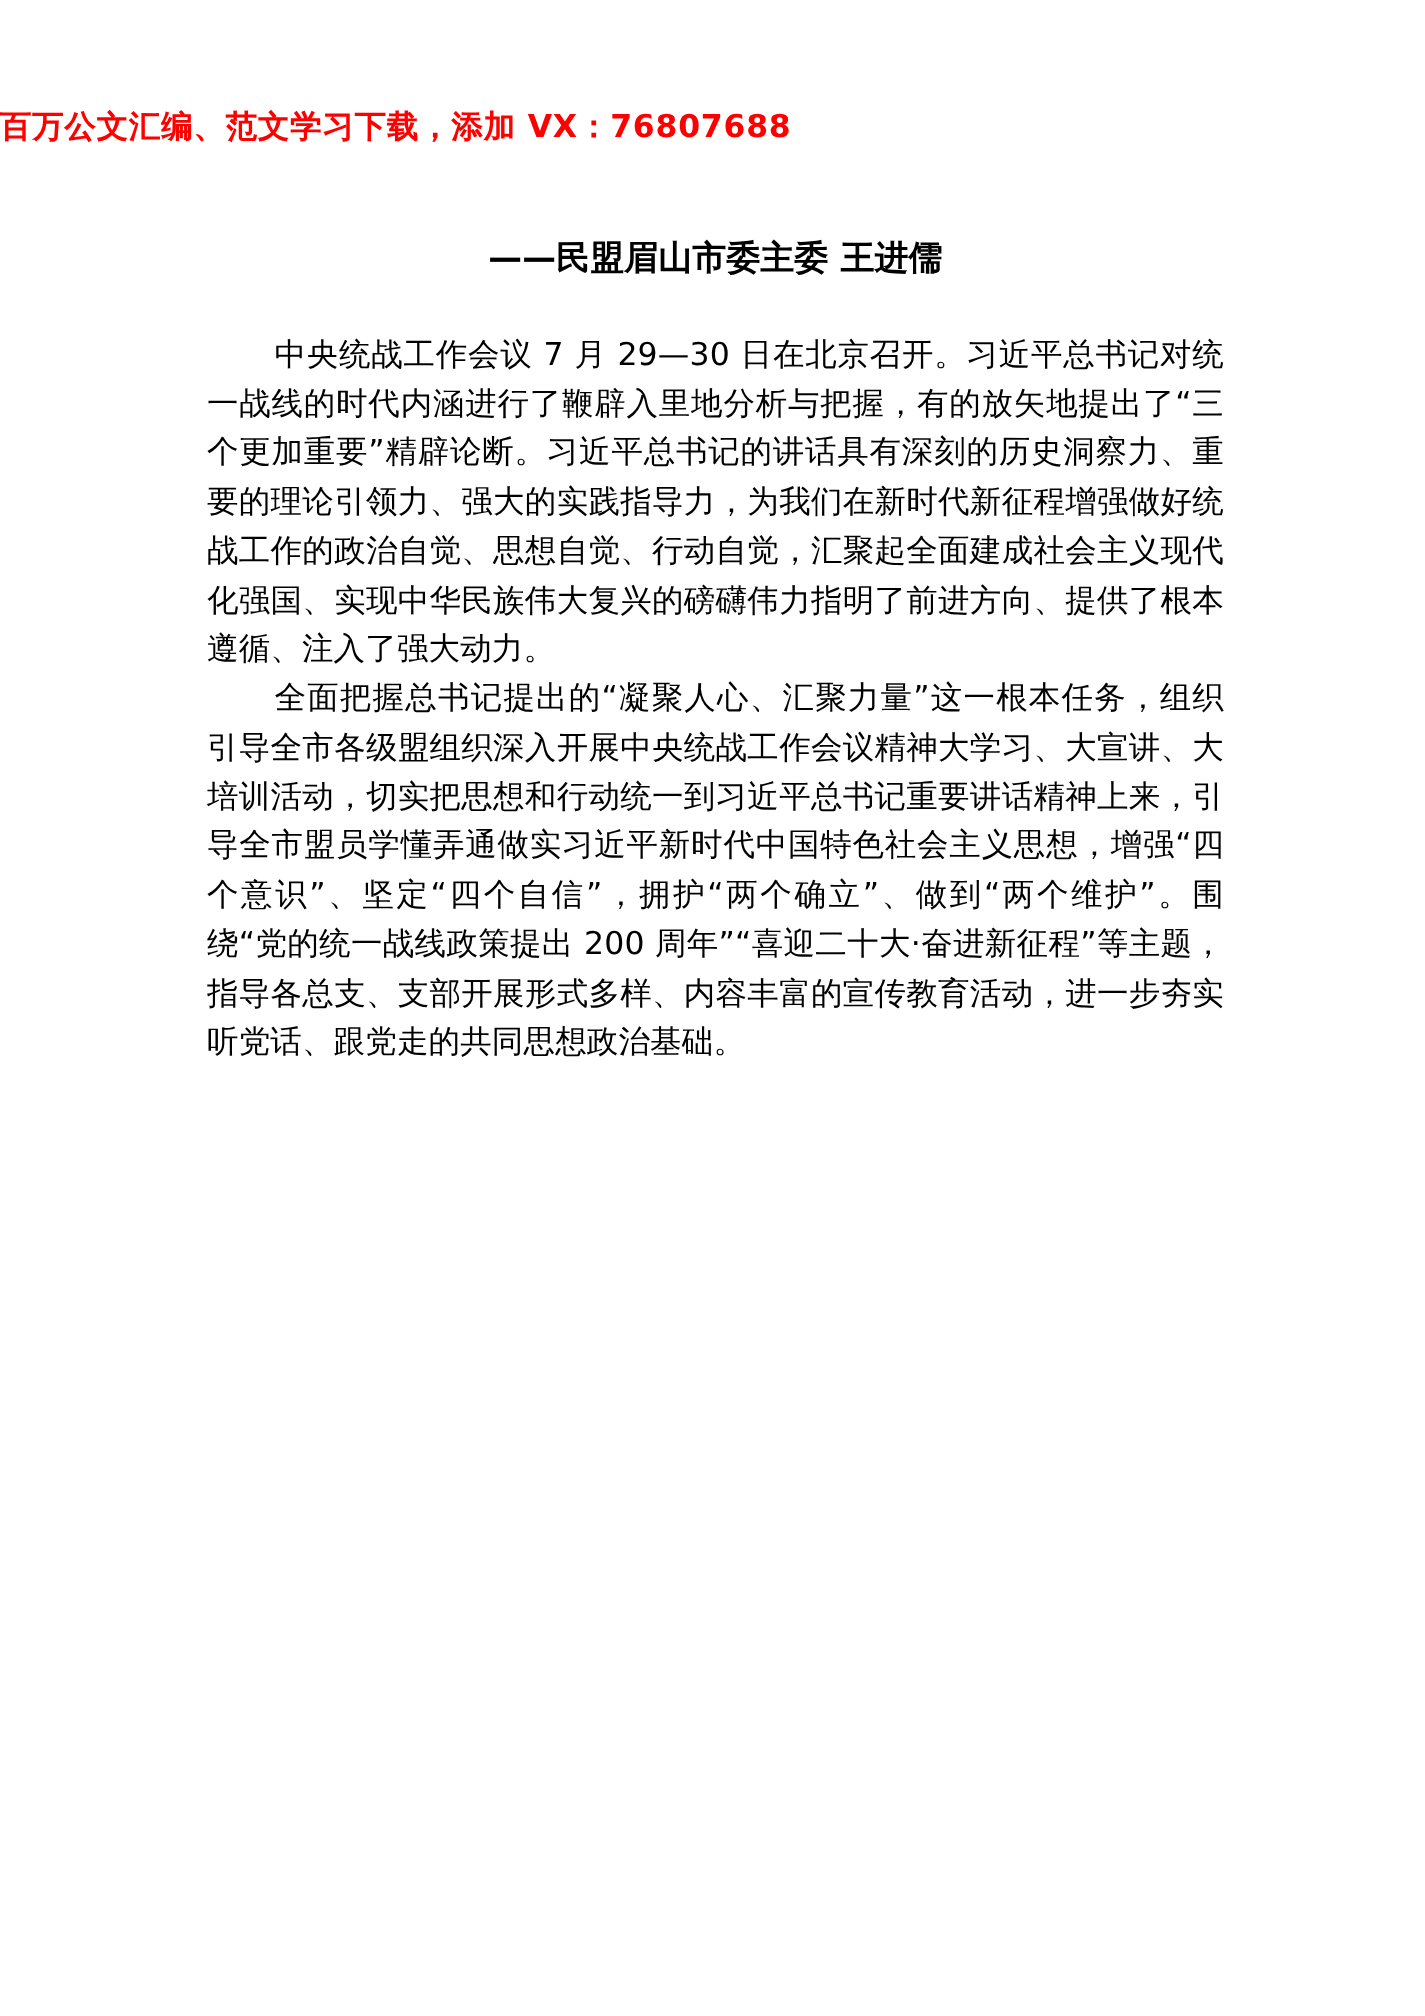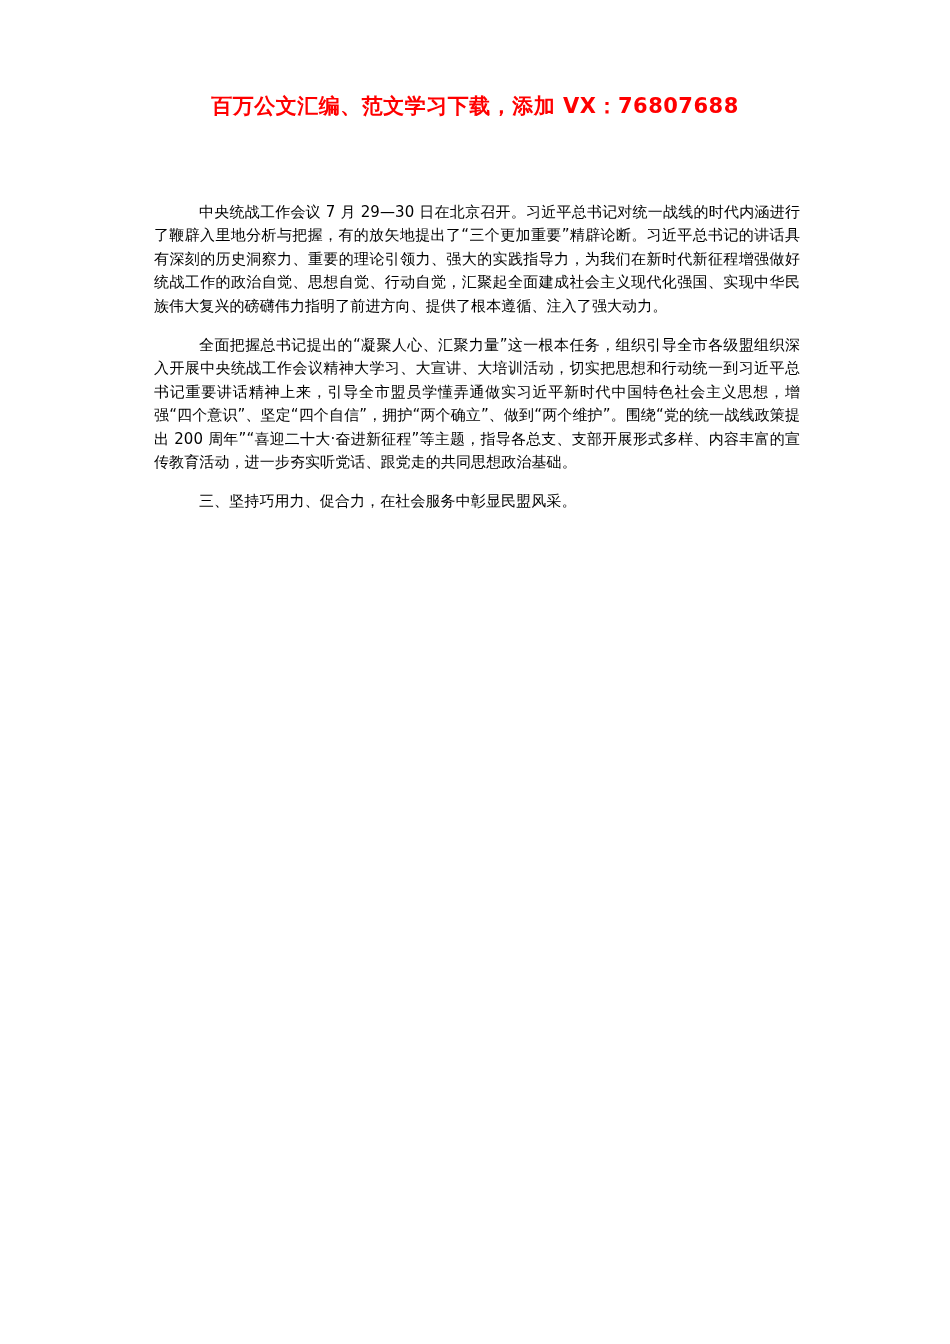--- a/index.html
+++ b/index.html
@@ -17,24 +17,23 @@
   .page {
     position: relative;
     width: 950px;
     height: 1344px;
     box-sizing: border-box;
     padding: 0;
     background: #ffffff;
   }
   .watermark {
     position: absolute;
-    top: 92px;
+    top: 70px;
     left: 0;
     width: 950px;
-    text-align: center;
     color: #ff0000;
     font-size: 21px;
     font-weight: 700;
     letter-spacing: 0.5px;
     white-space: nowrap;
     font-family: "DejaVu Sans", "Liberation Sans", sans-serif;
   }
   .doc-body {
     position: absolute;
     top: 155px;
@@ -54,38 +53,38 @@
     font-weight: 700;
     line-height: 1.55;
     text-align: center;
     letter-spacing: 0.2px;
     margin: 0;
   }
   .spacer-after-title {
     height: 30px;
   }
   p.para {
-    font-size: 15px;
+    font-size: 21px;
     line-height: 1.56;
-    margin: 16px;
+    margin: 0;
     text-align: justify;
     text-justify: inter-ideograph;
     text-indent: 45px;
     letter-spacing: 0.1px;
   }
 </style>
 </head>
 <body>
 
 <div class="page">
 
   <div class="watermark" style="color: rgb(255, 0, 0);">百万公文汇编、范文学习下载，添加 VX：76807688</div>
 
   <div class="doc-body">
+    <div class="doc-subtitle">——民盟眉山市委主委 王进儒</div>
 
     <div class="spacer-after-title"></div>
 
     <p class="para">中央统战工作会议 7 月 29—30 日在北京召开。习近平总书记对统一战线的时代内涵进行了鞭辟入里地分析与把握，有的放矢地提出了“三个更加重要”精辟论断。习近平总书记的讲话具有深刻的历史洞察力、重要的理论引领力、强大的实践指导力，为我们在新时代新征程增强做好统战工作的政治自觉、思想自觉、行动自觉，汇聚起全面建成社会主义现代化强国、实现中华民族伟大复兴的磅礴伟力指明了前进方向、提供了根本遵循、注入了强大动力。</p>
     <p class="para">全面把握总书记提出的“凝聚人心、汇聚力量”这一根本任务，组织引导全市各级盟组织深入开展中央统战工作会议精神大学习、大宣讲、大培训活动，切实把思想和行动统一到习近平总书记重要讲话精神上来，引导全市盟员学懂弄通做实习近平新时代中国特色社会主义思想，增强“四个意识”、坚定“四个自信”，拥护“两个确立”、做到“两个维护”。围绕“党的统一战线政策提出 200 周年”“喜迎二十大·奋进新征程”等主题，指导各总支、支部开展形式多样、内容丰富的宣传教育活动，进一步夯实听党话、跟党走的共同思想政治基础。</p>
-    <p class="para">三、坚持巧用力、促合力，在社会服务中彰显民盟风采。</p>
   </div>
 
 </div>
 
 </body></html>

